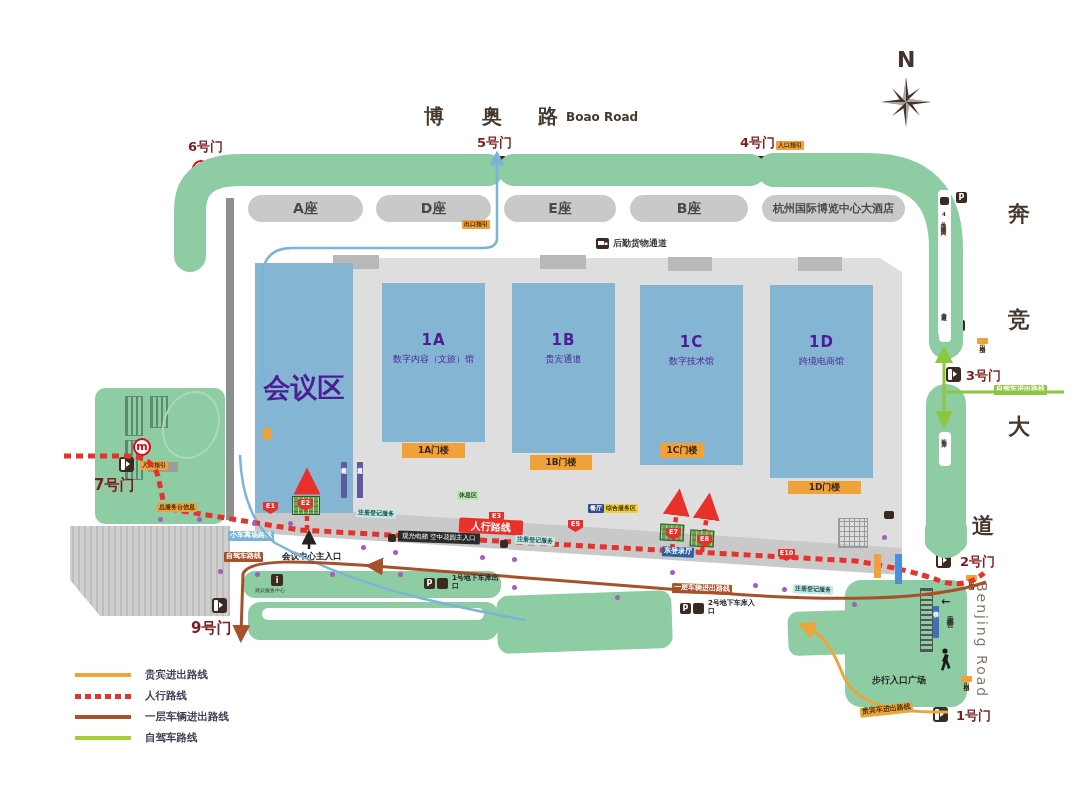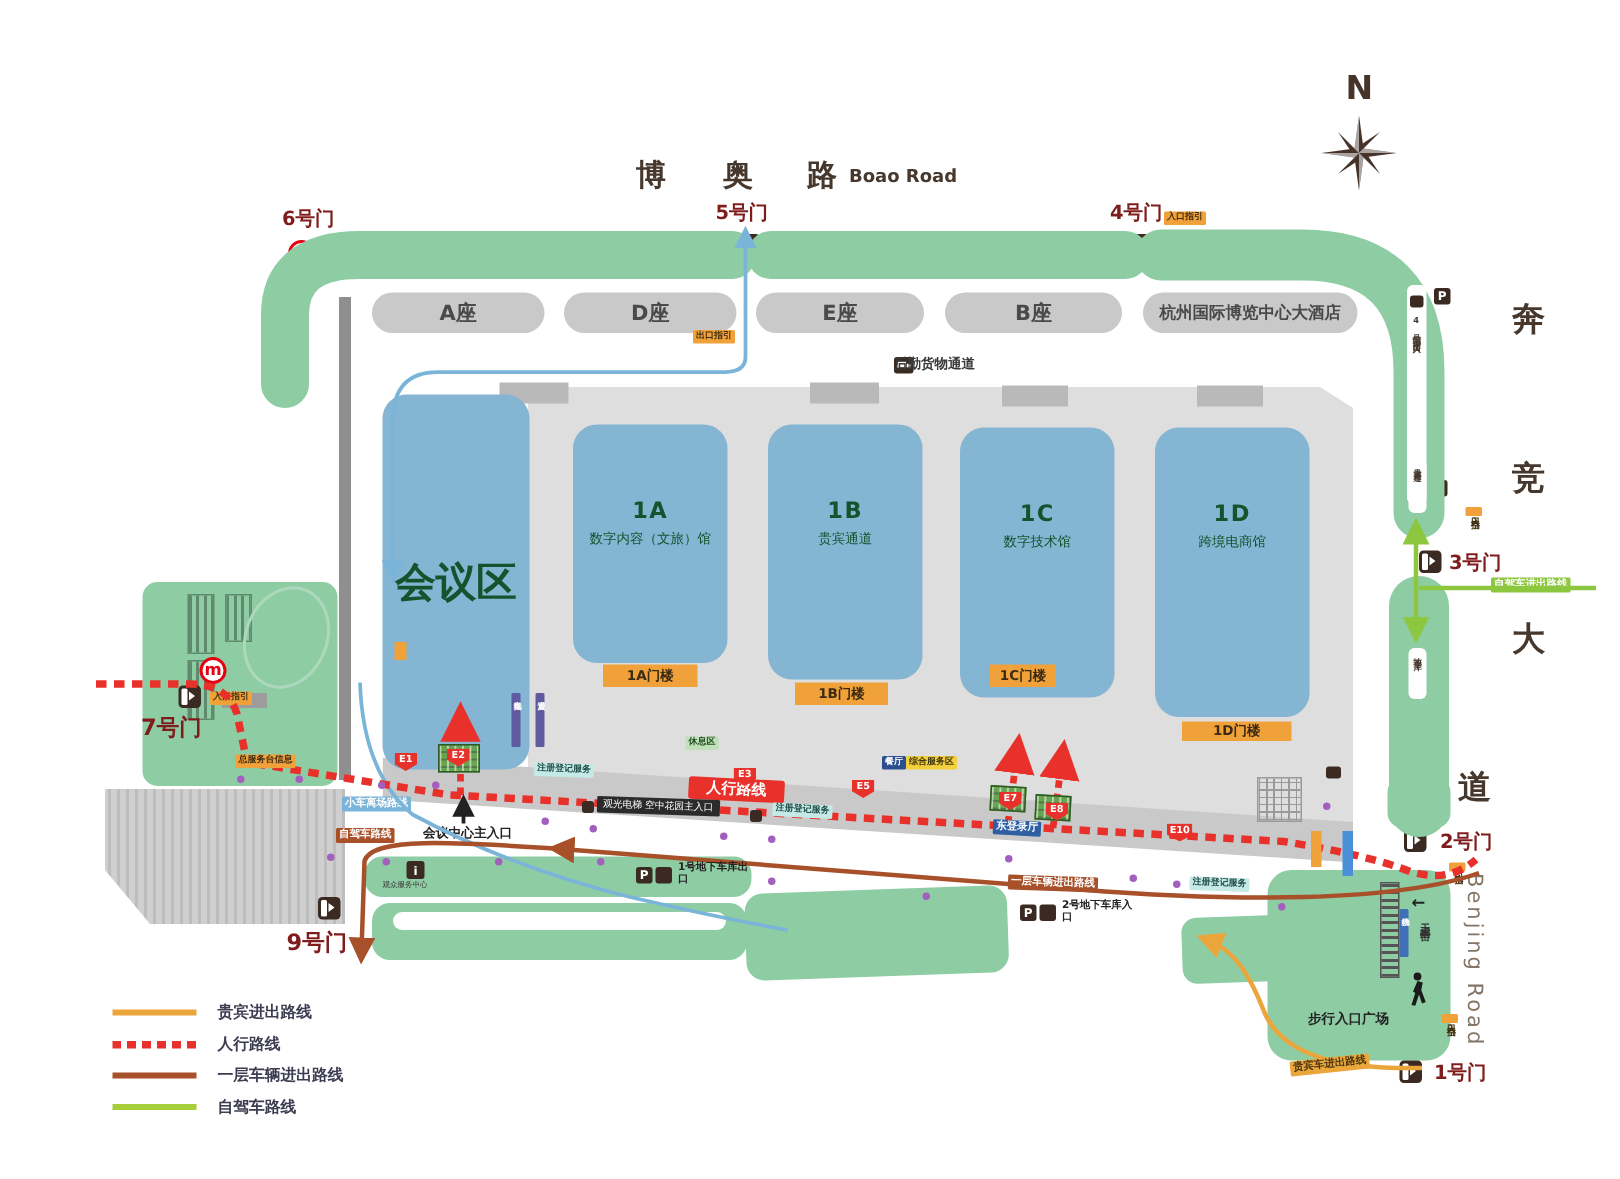--- a/index.html
+++ b/index.html
@@ -2,21 +2,21 @@
 <html><head>
 <meta charset="utf-8">
 <style>
   html,body{margin:0;padding:0;background:#fff;font-family:"DejaVu Sans",sans-serif;}
   #map{position:relative;width:1080px;height:786px;background:#fff;overflow:hidden;}
   .abs{position:absolute;}
   .lbl{position:absolute;white-space:nowrap;line-height:1.1;}
   .gate-t{font-weight:bold;font-size:13px;color:#7f1d1d;}
   .roadchar{font-weight:bold;font-size:20px;color:#46382c;}
   .pill{position:absolute;background:#c9c9c9;border-radius:14px;display:flex;align-items:center;justify-content:center;color:#4a4a4a;font-weight:bold;font-size:14px;}
-  .hall{position:absolute;background:#84b5d3;color:#14532d;text-align:center;border-radius:16px;}
+  .hall{position:absolute;background:#84b5d3;color:#4c1d95;text-align:center;}
   .hall .code{font-size:15px;font-weight:bold;letter-spacing:1px;}
   .hall .nm{font-size:9px;margin-top:4px;}
   .ghouse{position:absolute;background:#f0a13a;color:#3a2a12;font-weight:bold;font-size:9px;display:flex;align-items:center;justify-content:center;}
   .tag{position:absolute;font-size:6px;line-height:1.1;padding:1px 2px;border-radius:1px;white-space:nowrap;}
   .orange{background:#f0a13a;color:#402f10;font-weight:bold;}
   .teal{background:#c5e9e5;color:#1f4d4a;font-weight:bold;}
   .navy{background:#2e4f8f;color:#fff;font-weight:bold;}
   .yellow{background:#f3d03e;color:#403610;font-weight:bold;}
   .ltgreen{background:#bfe0b9;color:#234d20;font-weight:bold;}
   .brownbg{background:#a8502a;color:#fff;font-weight:bold;}
@@ -269,21 +269,21 @@
   <div class="picon" style="left:954px;top:320px;">P</div>
   <div class="picon" style="left:952px;top:448px;">P</div>
   <div class="picon" style="left:940px;top:513px;">P</div>
 
   <div class="micon" style="left:596px;top:238px;width:13px;height:11px;">
     <svg width="10" height="8">
         <rect x="0" y="1" width="6" height="4" fill="#fff"></rect>
         <rect x="6.5" y="2.5" width="3" height="2.5" fill="#fff"></rect>
       </svg>
   </div>
-  <div class="lbl" style="left:596px;top:239px;font-size:9px;font-weight:bold;color:#3a3a3a;">后勤货物通道</div>
+  <div class="lbl" style="left:613px;top:239px;font-size:9px;font-weight:bold;color:#3a3a3a;">后勤货物通道</div>
 
   <div class="tag orange" style="left:462px;top:220px;">出口指引</div>
 
   <div class="lbl redbanner z7" style="left:459px;top:519px;transform:rotate(3deg);">人行路线</div>
   <div class="tag bluebg" style="left:228px;top:531px;font-size:7px;">小车离场路线</div>
   <div class="tag brownbg" style="left:224px;top:552px;font-size:7px;">自驾车路线</div>
   <div class="tag brownbg z7" style="left:672px;top:584px;font-size:7px;transform:rotate(2deg);">一层车辆进出路线</div>
   <div class="tag" style="left:860px;top:705px;font-size:7px;background:#eaa63a;color:#4a3510;font-weight:bold;transform:rotate(-6deg);z-index:7;">贵宾车进出路线</div>
 
   <div class="lbl" style="left:282px;top:552px;font-size:8.5px;font-weight:bold;color:#222;">会议中心主入口</div>

